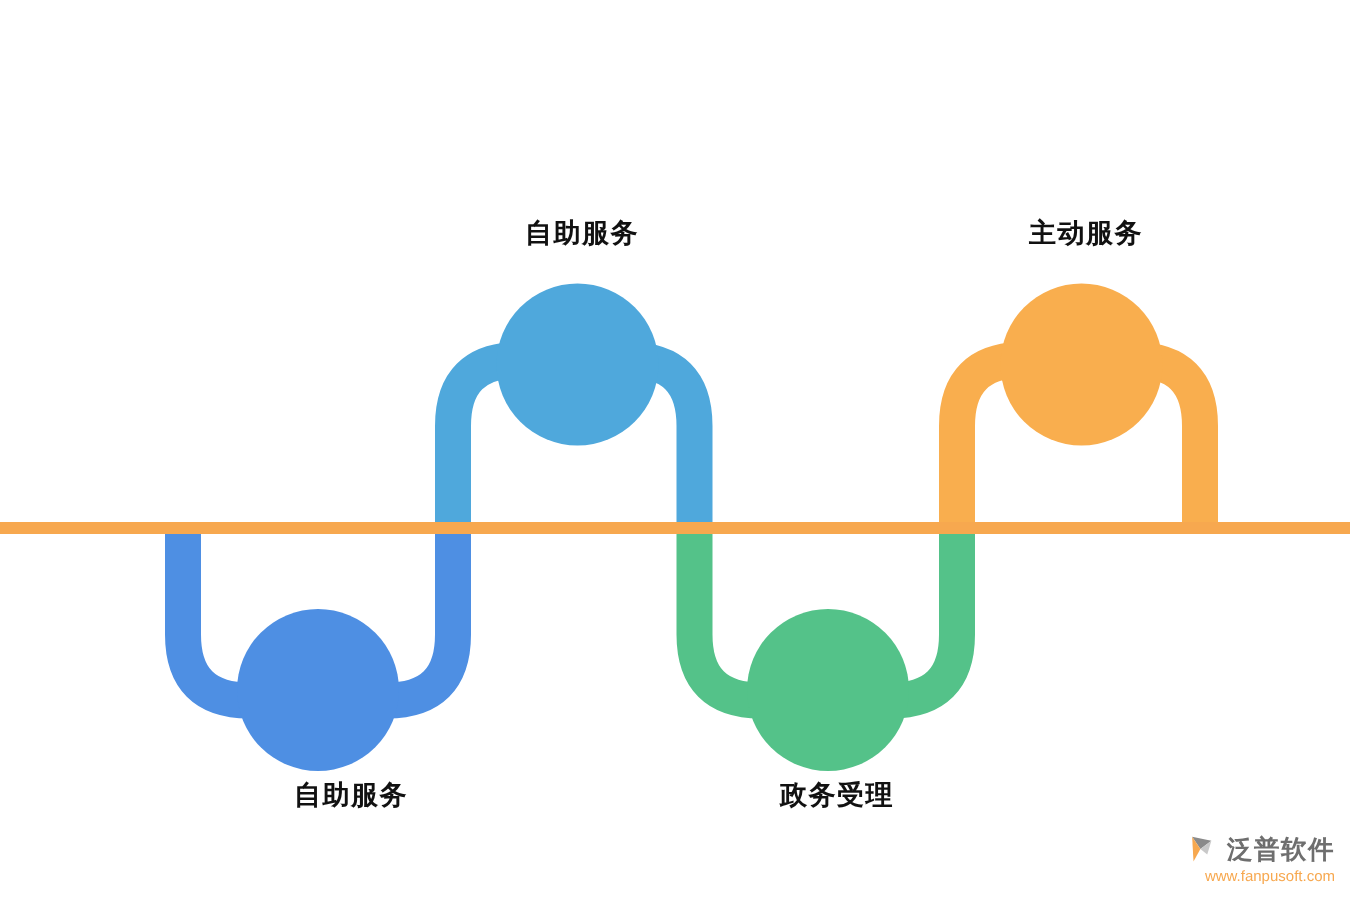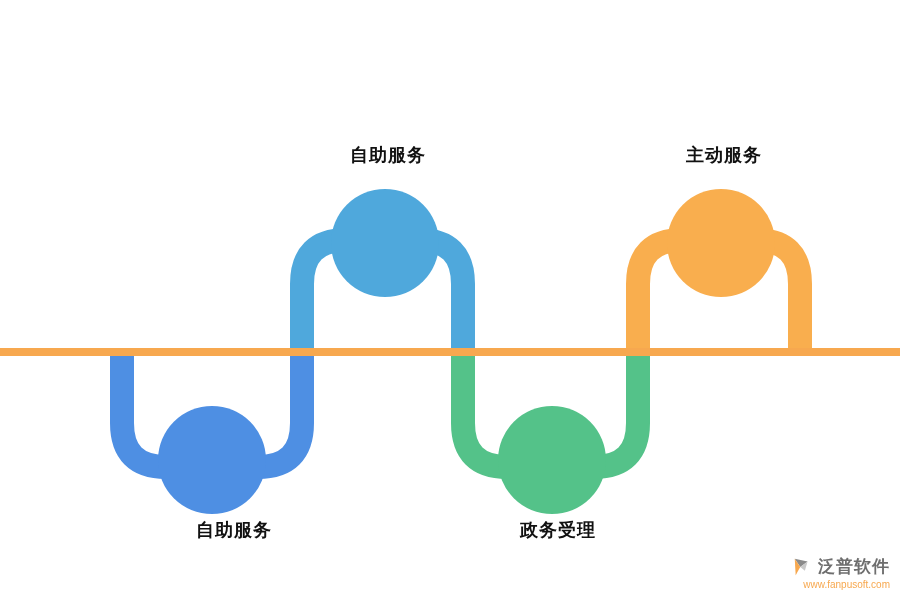--- a/index.html
+++ b/index.html
@@ -34,21 +34,21 @@
     letter-spacing: 1px;
   }
   .footer-brand {
     position: absolute;
     right: 10px;
     bottom: 10px;
     text-align: right;
   }
   .brand-row {
     display: flex;
-    align-items: center;
+    align-items: flex-start;
     justify-content: flex-end;
     gap: 4px;
   }
   .brand-name {
     font-size: 17px;
     font-weight: bold;
     color: #6e6e6e;
     letter-spacing: 1px;
   }
   .brand-site {

